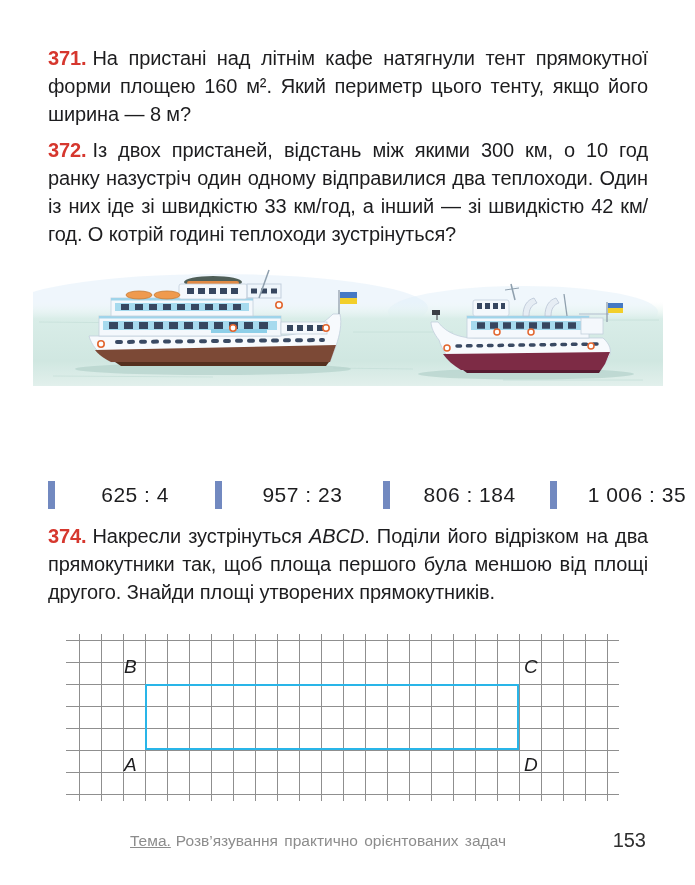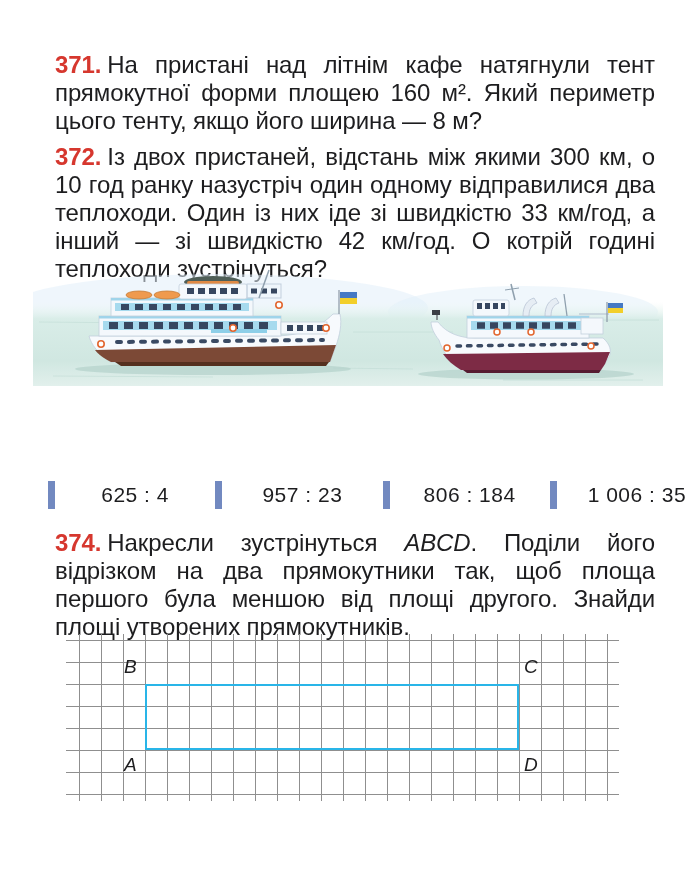--- a/index.html
+++ b/index.html
@@ -1,19 +1,19 @@
 <!DOCTYPE html>
 <html lang="uk"><head>
 <meta charset="utf-8">
 <style>
   html,body{margin:0;padding:0;background:#fff;}
   .page{position:relative;width:695px;height:885px;background:#ffffff;overflow:hidden;
         font-family:"Liberation Sans","DejaVu Sans",sans-serif;color:#1d1d1f;}
-  .problem{position:absolute;left:48px;width:600px;margin:7px;
-           font-size:24px;line-height:28px;text-align:justify;letter-spacing:-0.1px;}
+  .problem{position:absolute;left:48px;width:600px;margin:0;
+           font-size:20px;line-height:28px;text-align:justify;letter-spacing:-0.1px;}
   .problem .num{color:#d6372e;font-weight:700;margin-right:6px;}
   .problem .shape{font-style:italic;}
   
   .ships{position:absolute;left:33px;top:268px;width:630px;height:122px;}
   
   .expr-row{position:absolute;left:48px;top:480px;width:676px;height:30px;
             display:flex;align-items:center;}
   .expr-row .bar{width:7px;height:28px;background:#7289c0;flex:0 0 auto;}
   .expr-row .expr{flex:1 1 0;text-align:center;font-size:21px;color:#1d1d1f;letter-spacing:0.5px;}
   
@@ -162,14 +162,18 @@
   <div class="grid-fig">
     <div class="h-lines"></div>
     <div class="v-lines"></div>
     <div class="abcd-rect"></div>
     <span class="corner b">B</span>
     <span class="corner c">C</span>
     <span class="corner a">A</span>
     <span class="corner d">D</span>
   </div>
 
+  <div class="footer">
+    <span class="topic"><u>Тема.</u><span>Розв’язування практично орієнтованих задач</span></span>
+    <span class="pagenum">153</span>
+  </div>
 
 </div>
 
 </body></html>

